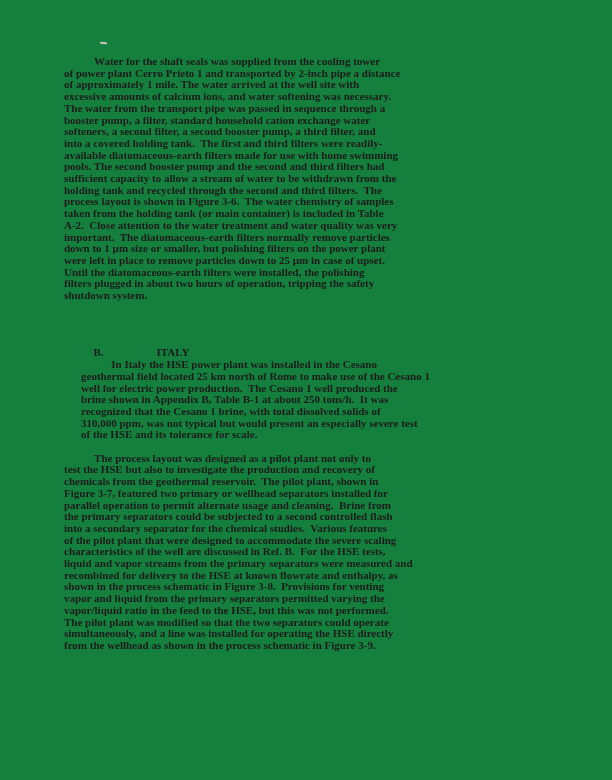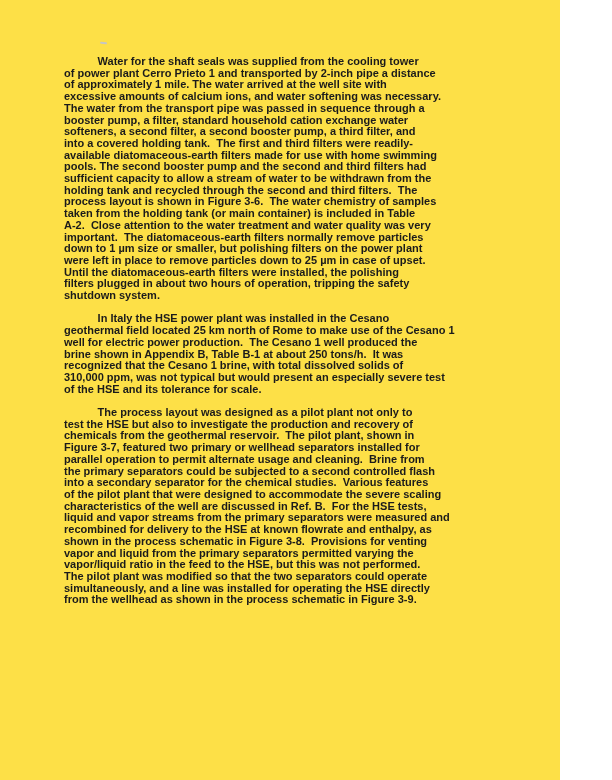--- a/index.html
+++ b/index.html
@@ -2,43 +2,43 @@
 <html><head>
 <meta charset="utf-8">
 <style>
   html, body {
     margin: 0;
     padding: 0;
     background: #ffffff;
   }
   .page {
     position: relative;
-    width: 560px;
+    width: 612px;
     height: 780px;
     background: #fefefdf;
-    background-color: #fde047;
+    background-color: #15803d;
     overflow: hidden;
-    font-family: Liberation Sans, sans-serif;
+    font-family: Liberation Serif, serif;
   }
   .typed {
     font-size: 11px;
     line-height: 11.7px;
     font-weight: bold;
     color: #1b1b1b;
     white-space: pre;
     letter-spacing: 0px;
   }
   .content {
     position: absolute;
     left: 64px;
     top: 56px;
     width: 520px;
   }
   .para { margin: 0; }
-  .para-2 { margin-top: 11.7px; }
+  .para-2 { margin-top: 11.7px; margin-left: 17px; }
   .para-3 { margin-top: 11.7px; }
   .section-heading {
     margin-top: 34px;
     height: 11.7px;
   }
   .section-heading .label {
     display: inline-block;
     margin-left: 13px;
     width: 63px;
   }
@@ -84,20 +84,23 @@
 process layout is shown in Figure 3-6.  The water chemistry of samples
 taken from the holding tank (or main container) is included in Table
 A-2.  Close attention to the water treatment and water quality was very
 important.  The diatomaceous-earth filters normally remove particles
 down to 1 µm size or smaller, but polishing filters on the power plant
 were left in place to remove particles down to 25 µm in case of upset.
 Until the diatomaceous-earth filters were installed, the polishing
 filters plugged in about two hours of operation, tripping the safety
 shutdown system.</div>
 
+    <div class="typed section-heading">
+      <span class="label">B.</span><span class="title">ITALY</span>
+    </div>
 
     <div class="typed para para-2">           In Italy the HSE power plant was installed in the Cesano
 geothermal field located 25 km north of Rome to make use of the Cesano 1
 well for electric power production.  The Cesano 1 well produced the
 brine shown in Appendix B, Table B-1 at about 250 tons/h.  It was
 recognized that the Cesano 1 brine, with total dissolved solids of
 310,000 ppm, was not typical but would present an especially severe test
 of the HSE and its tolerance for scale.</div>
 
     <div class="typed para para-3">           The process layout was designed as a pilot plant not only to

